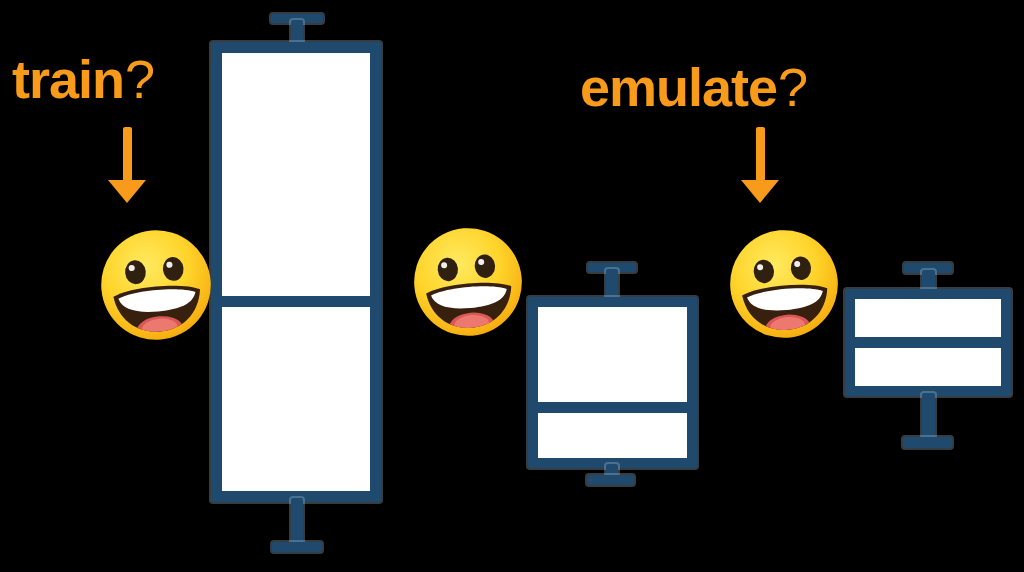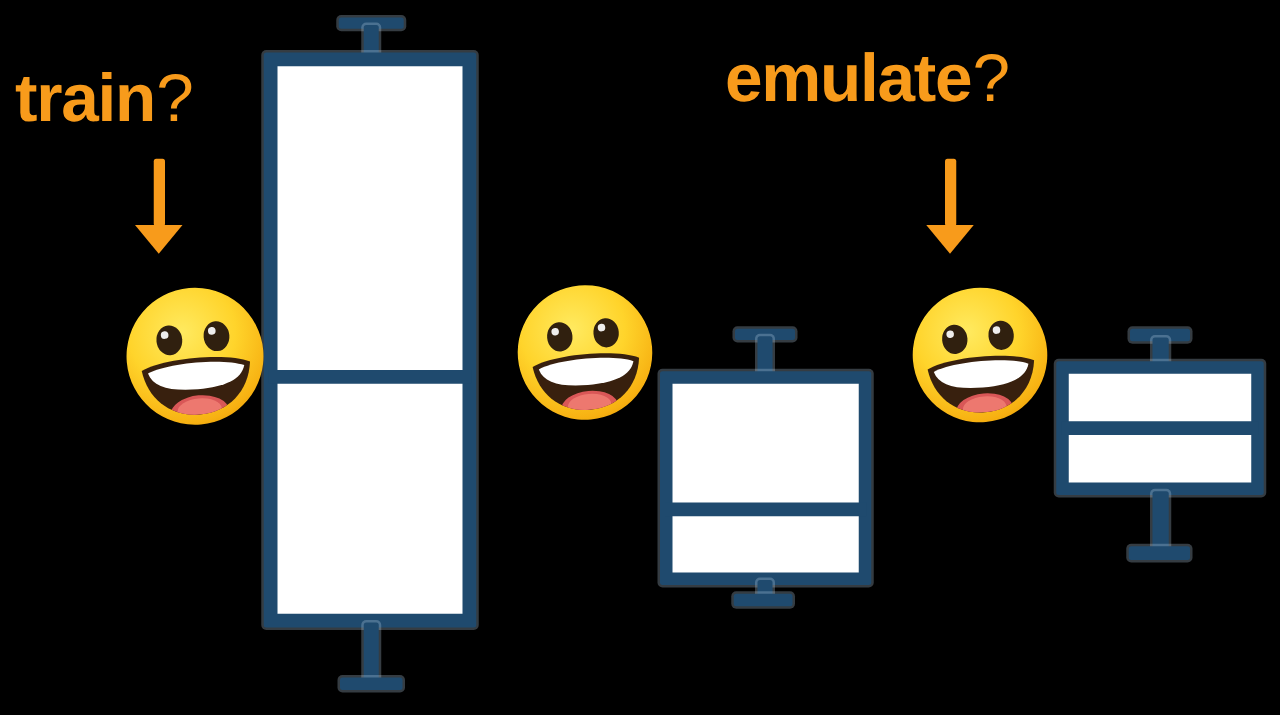--- a/index.html
+++ b/index.html
@@ -76,21 +76,21 @@
   </svg>
 
   <div class="annot" style="left:12px;top:52px;">
     <span>train</span><span class="qm">?</span>
   </div>
   <div class="arrow" style="left:108px;top:127px;">
     <div class="stem"></div>
     <div class="head"></div>
   </div>
 
-  <div class="annot" style="left:580px;top:36px;">
+  <div class="annot" style="left:580px;top:60px;">
     <span>emulate</span><span class="qm">?</span>
   </div>
   <div class="arrow" style="left:741px;top:127px;">
     <div class="stem"></div>
     <div class="head"></div>
   </div>
 
   <div>
     <div class="bp-part" style="left:271px;top:14px;width:52px;height:9px;"></div>
     <div class="bp-part" style="left:291px;top:20px;width:12px;height:27px;"></div>

